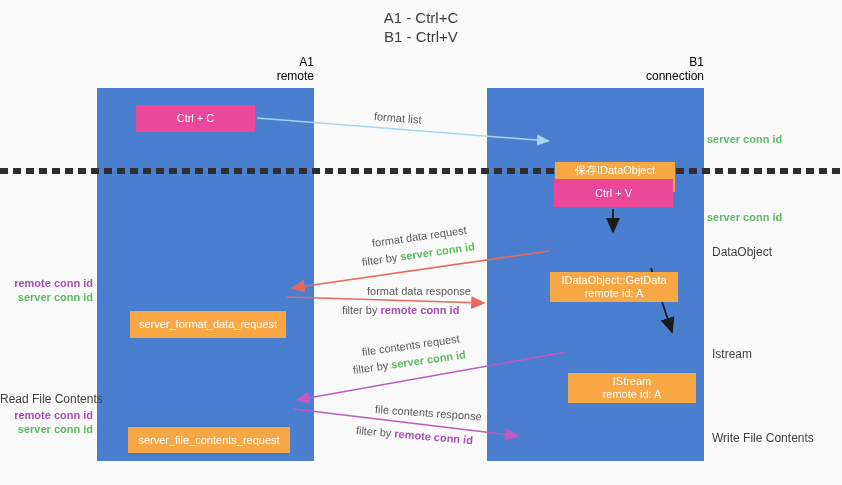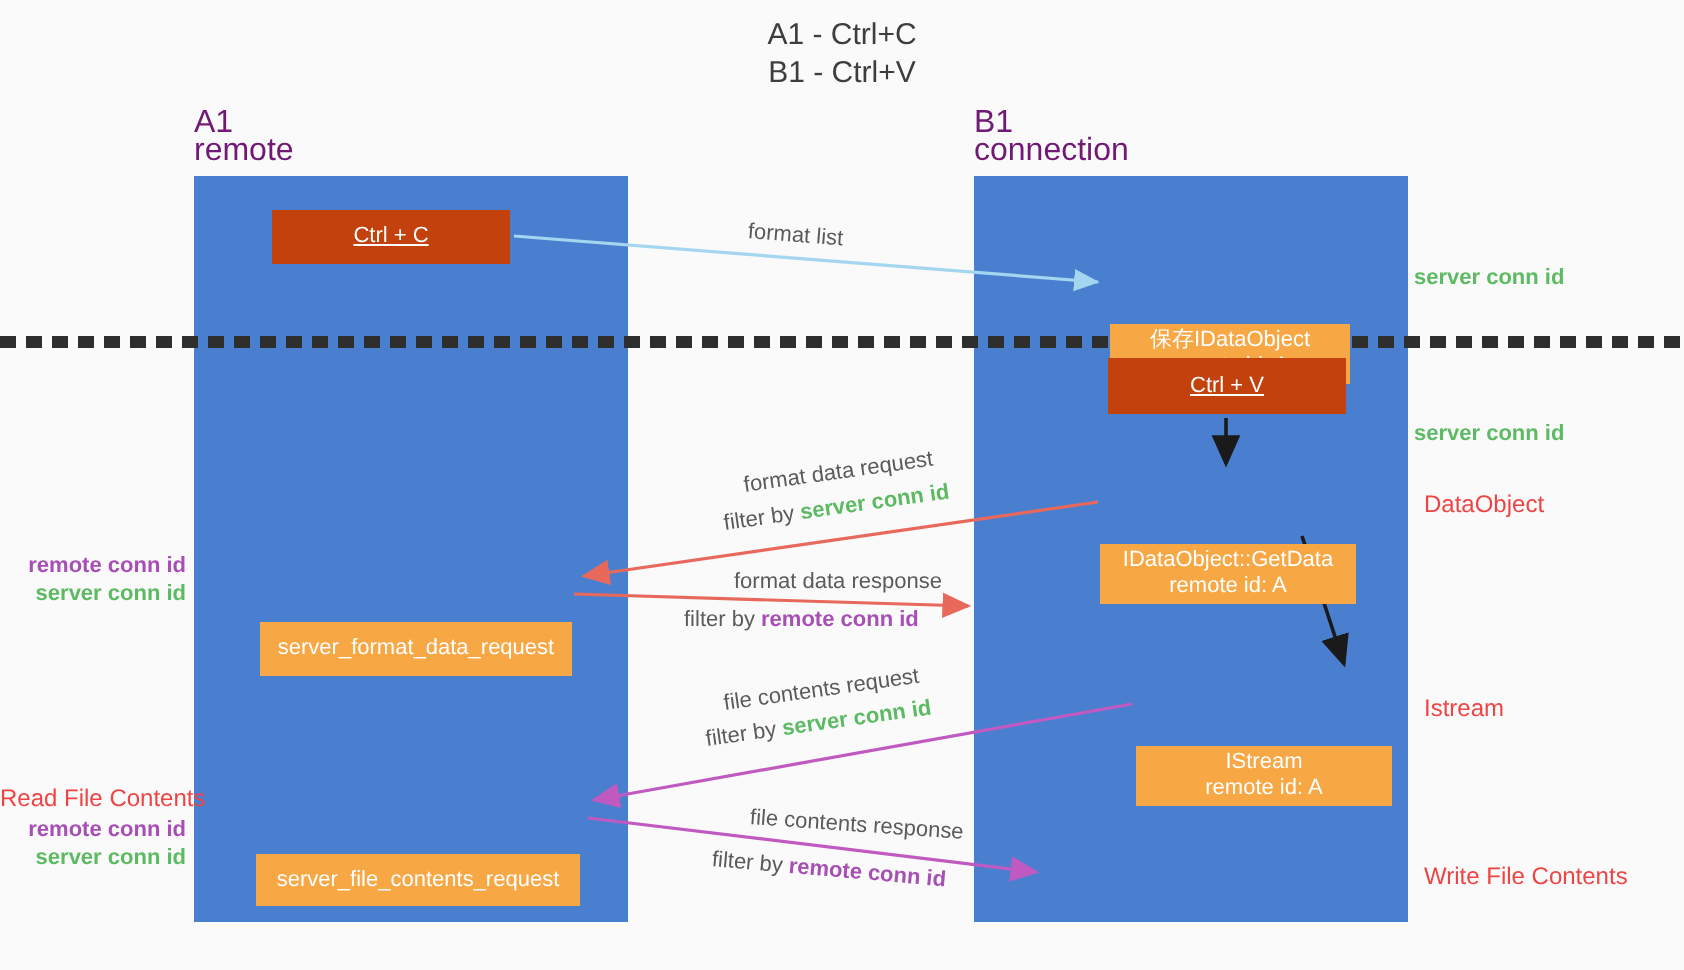--- a/index.html
+++ b/index.html
@@ -5,36 +5,36 @@
   html,body { margin:0; padding:0; }
   .canvas {
     position:relative; width:842px; height:485px;
     background:#fafafa; overflow:hidden;
     font-family:"Liberation Sans", sans-serif;
   }
   .title {
     position:absolute; top:8px; left:0; right:0; text-align:center;
     font-size:15px; color:#3d3d3d; line-height:19px;
   }
-  .hdr { position:absolute; top:55px; width:217px; text-align:left;
-    font-size:16px; color:#701a75; line-height:14px; }
+  .hdr { position:absolute; top:55px; width:217px; text-align:right;
+    font-size:12px; color:#000000; line-height:14px; }
   .col { position:absolute; top:88px; width:217px; height:373px; background:#4a7fd0; }
   .svg-layer { position:absolute; left:0; top:0; width:842px; height:485px; pointer-events:none; }
   .box {
     position:absolute; display:flex; flex-direction:column;
     align-items:center; justify-content:center;
     color:#ffffff; text-align:center; font-size:11px; line-height:13px;
     white-space:nowrap;
   }
-  .green  { background:#c2410c;text-decoration:underline; }
+  .green  { background:#ec4899; }
   .orange { background:#f8a745;margin-top:35px; }
   .albl { position:absolute; font-size:11px; color:#5a5a5a; white-space:nowrap; transform-origin:left center; }
   .green-t  { color:#5cbb62; font-weight:bold; }
   .purple-t { color:#a74fb5; font-weight:bold; }
-  .side { position:absolute; font-size:12px; color:#ef4444; white-space:nowrap; }
+  .side { position:absolute; font-size:12px; color:#404040; white-space:nowrap; }
   .side-key { position:absolute; font-size:11px; white-space:nowrap; }
   .leftlbl { position:absolute; left:0; width:93px; text-align:right; white-space:nowrap; }
 </style>
 </head>
 <body>
 
 <div class="canvas">
 
   <div class="title">
     <div>A1 - Ctrl+C</div>

